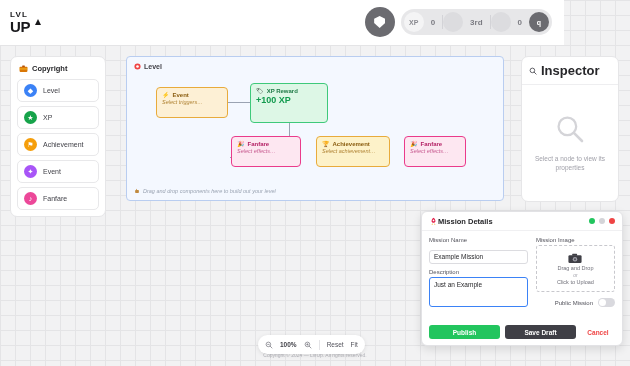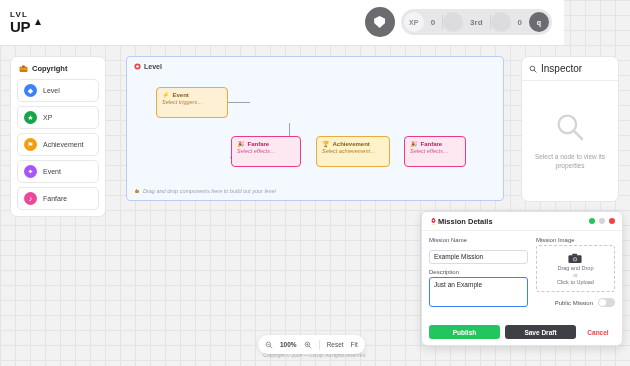--- a/index.html
+++ b/index.html
@@ -170,21 +170,21 @@
     background: #ffffff;
     border: 1px solid #e6e6e8;
     border-radius: 7px;
     z-index: 10;
     display: flex; flex-direction: column;
   }
   #inspector-head {
     display: flex; align-items: center; gap: 4px;
     padding: 6px 7px; border-bottom: 1px solid #eeeef0;
   }
-  #inspector-head .ititle { font-size: 10px; font-weight: 400; color: #27272a; }
+  #inspector-head .ititle { font-size: 13px; font-weight: 700; color: #27272a; }
   #inspector-body {
     flex: 1; display: flex; flex-direction: column;
     align-items: center; justify-content: center; gap: 10px;
     padding: 4px 10px;
   }
   #inspector-empty-text {
     font-size: 6.5px; color: #a1a1aa; text-align: center; line-height: 1.45;
   }
 
   
@@ -381,20 +381,27 @@
   <div class="edge" style="left:216px; top:100px; width:23px; height:1px;"></div>
 
   <div class="node event" style="left:29px; top:30px; width:72px; height:31px;">
     <div class="nhead">
       <span class="nico">⚡</span>
       <span class="ntitle">Event</span>
     </div>
     <div class="nsub">Select triggers…</div>
   </div>
 
+  <div class="node xp" style="left:123px; top:26px; width:78px; height:40px;">
+    <div class="nhead">
+      <span class="nico">🏷</span>
+      <span class="ntitle">XP Reward</span>
+    </div>
+    <div class="nbig">+100 XP</div>
+  </div>
 
   <div class="node fanfare" style="left:104px; top:79px; width:70px; height:31px;">
     <div class="nhead">
       <span class="nico">🎉</span>
       <span class="ntitle">Fanfare</span>
     </div>
     <div class="nsub">Select effects…</div>
   </div>
 
   <div class="node achv" style="left:189px; top:79px; width:74px; height:31px;">

